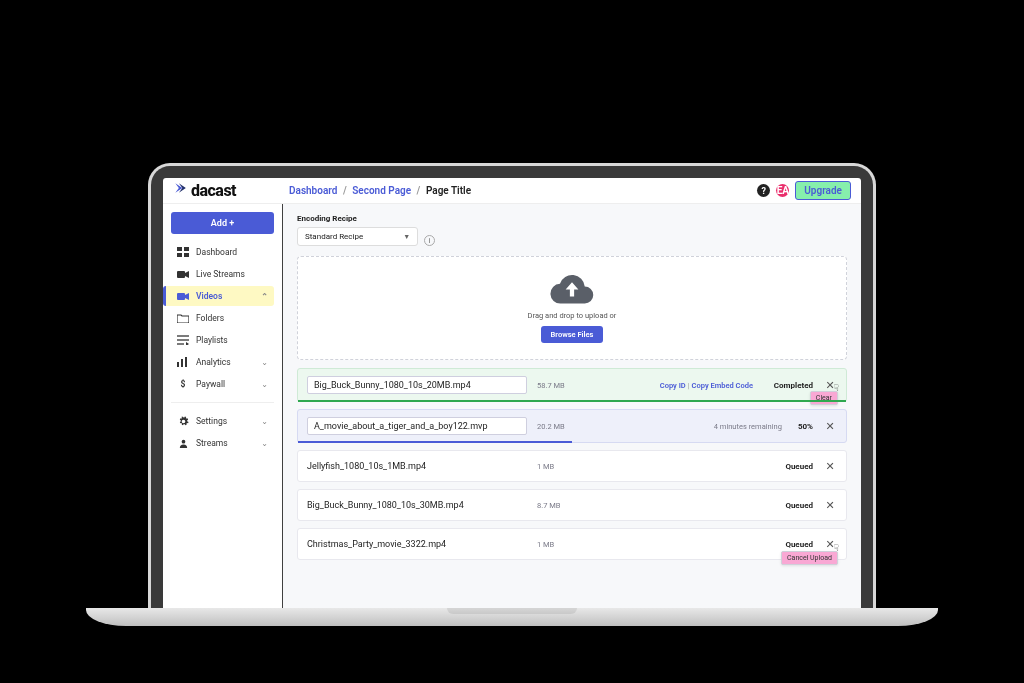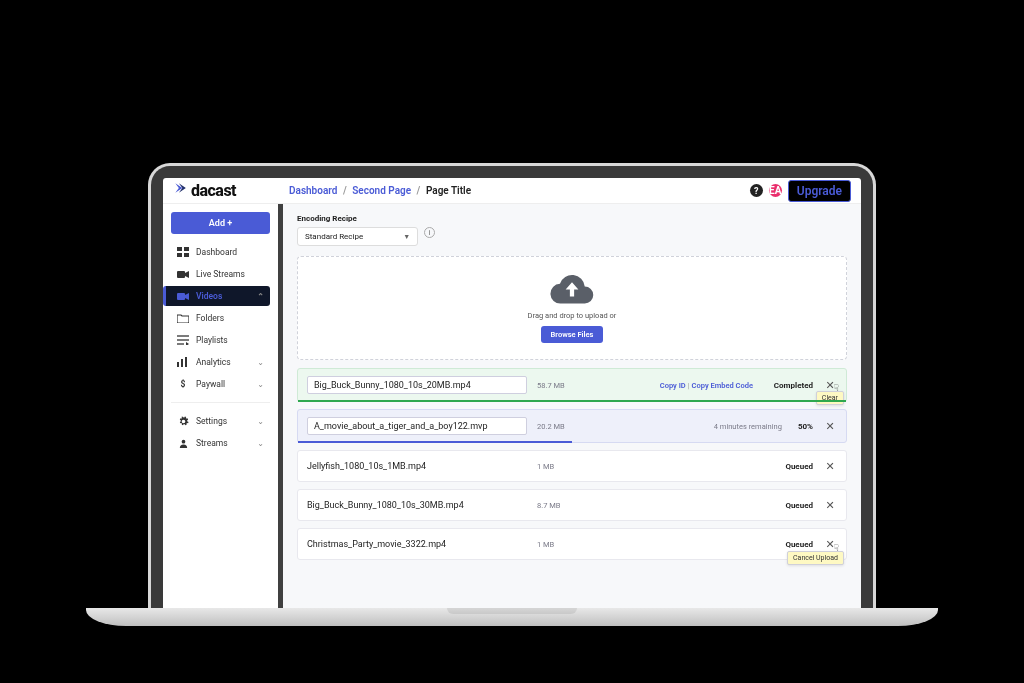--- a/index.html
+++ b/index.html
@@ -18,39 +18,39 @@
 .topbar { height: 26px; border-bottom: 1px solid #eee; display: flex; align-items: center; padding: 0 10px; gap: 6px; }
 .logo { display: flex; align-items: flex-start; gap: 4px; width: 110px; font-weight: 800; font-size: 16px; color: #111; letter-spacing: -0.5px; }
 .logo-chevron { width: 14px; height: 14px; }
 .breadcrumb { color: #4a5bd6; font-size: 10px; font-weight: 600; }
 .breadcrumb .sep { color: #999; margin: 0 3px; }
 .breadcrumb .current { color: #222; }
 .topbar-right { margin-left: auto; display: flex; align-items: center; gap: 6px; }
 .icon-circle { width: 13px; height: 13px; border-radius: 50%; display: flex; align-items: center; justify-content: center; font-size: 9px; font-weight: 700; }
 .help-icon { background: #222; color: #fff; }
 .avatar { background: #ea2e6c; color: #fff; font-size: 10px; }
-.upgrade-btn { border: 1px solid #4a5bd6; color: #4a5bd6; background: #000000; border-radius: 3px; padding: 3px 8px; font-size: 12px; font-weight: 600; cursor: pointer; }
+.upgrade-btn { border: 1px solid #4a5bd6; color: #4a5bd6; background: #86efac; border-radius: 3px; padding: 3px 8px; font-size: 10px; font-weight: 600; cursor: pointer; }
 
 
 .body { flex: 1; display: flex; min-height: 0; }
 
 
-.sidebar { width: 120px; border-right: 5px solid #404040; padding: 8px 8px; display: flex; flex-direction: column; gap: 2px; }
+.sidebar { width: 120px; border-right: 1px solid #404040; padding: 8px 8px; display: flex; flex-direction: column; gap: 2px; }
 .add-btn { background: #4a5bd6; color: #fff; border: none; border-radius: 3px; padding: 6px 0; font-size: 9px; font-weight: 600; cursor: pointer; margin-bottom: 6px; }
 .nav-item { display: flex; align-items: center; gap: 7px; padding: 5px 6px; border-radius: 3px; font-size: 8.5px; color: #333; cursor: pointer; }
 .nav-item .chev { margin-left: auto; font-size: 8px; color: #888; }
-.nav-item.active { background: #0f172a; color: #4a5bd6; font-weight: 600; border-left: 3px solid #4a5bd6; margin-left: -8px; padding-left: 11px; }
+.nav-item.active { background: #fef9c3; color: #4a5bd6; font-weight: 600; border-left: 3px solid #4a5bd6; margin-left: -8px; padding-left: 11px; }
 .nav-item .nav-icon { width: 12px; height: 10px; display: flex; align-items: center; justify-content: center; color: #333; }
 .nav-item.active .nav-icon { color: #4a5bd6; }
 .sidebar-divider { height: 1px; background: #eee; margin: 6px 0; }
 
 
 .main { flex: 1; background: #f7f8fa; padding: 10px 14px; overflow: hidden; }
 .field-label { font-size: 8px; font-weight: 700; color: #222; margin-bottom: 4px; }
-.recipe-row { display: flex; align-items: flex-start; gap: 6px; margin-bottom: 10px; }
+.recipe-row { display: flex; align-items: flex-end; gap: 6px; margin-bottom: 10px; }
 .select { background: #fff; border: 1px solid #ddd; border-radius: 3px; padding: 4px 7px; font-size: 8px; display: flex; align-items: center; gap: 40px; cursor: pointer; }
 .select .caret { font-size: 7px; color: #666; }
 .info-icon { width: 11px; height: 11px; border: 1px solid #aaa; border-radius: 50%; display: flex; align-items: center; justify-content: center; font-size: 7px; color: #666; }
 
 .dropzone { background: #fff; border: 1px dashed #d0d2da; border-radius: 4px; padding: 14px 0 16px; display: flex; flex-direction: column; align-items: center; gap: 6px; margin-bottom: 8px; }
 .cloud { width: 46px; height: 34px; }
 .drop-text { font-size: 7.5px; color: #555; }
 .browse-btn { background: #4a5bd6; color: #fff; border: none; border-radius: 3px; padding: 4px 10px; font-size: 7.5px; font-weight: 600; cursor: pointer; }
 
 .action-row { display: flex; justify-content: flex-end; gap: 6px; margin-bottom: 6px; }
@@ -67,21 +67,21 @@
 .upload-row.completed .filename-wrap,
 .upload-row.uploading .filename-wrap { border-color: #cfcfdf; }
 .filesize { font-size: 7.5px; color: #7a7a88; width: 50px; }
 .spacer { flex: 1; }
 .links { font-size: 7.5px; color: #4a5bd6; font-weight: 600; margin-left: 48px; }
 .links .divider { color: #aaa; margin: 0 2px; }
 .meta-text { font-size: 7.5px; color: #7a7a88; }
 .status { font-size: 8px; font-weight: 700; color: #222; width: 50px; text-align: right; }
 .pct { font-size: 8px; font-weight: 700; color: #222; }
 .close-x { font-size: 11px; color: #555; cursor: pointer; width: 14px; text-align: center; }
-.tooltip { position: absolute; background: #fef9c3; border: 1px solid #d0d0da; border-radius: 2px; padding: 2px 5px; font-size: 7px; color: #333; right: 2px; top: 22px; box-shadow: 0 1px 3px rgba(0,0,0,0.1); white-space: nowrap; }
+.tooltip { position: absolute; background: #f9a8d4; border: 1px solid #d0d0da; border-radius: 2px; padding: 2px 5px; font-size: 7px; color: #333; right: 8px; top: 22px; box-shadow: 0 1px 3px rgba(0,0,0,0.1); white-space: nowrap; }
 .cursor-hand { position: absolute; right: 7px; top: 14px; font-size: 9px; color: #333; pointer-events: none; }
 </style>
 </head>
 <body>
 
 <div class="laptop-outer">
   <div class="laptop-inner">
     <div class="screen">
 
       <div class="topbar">

